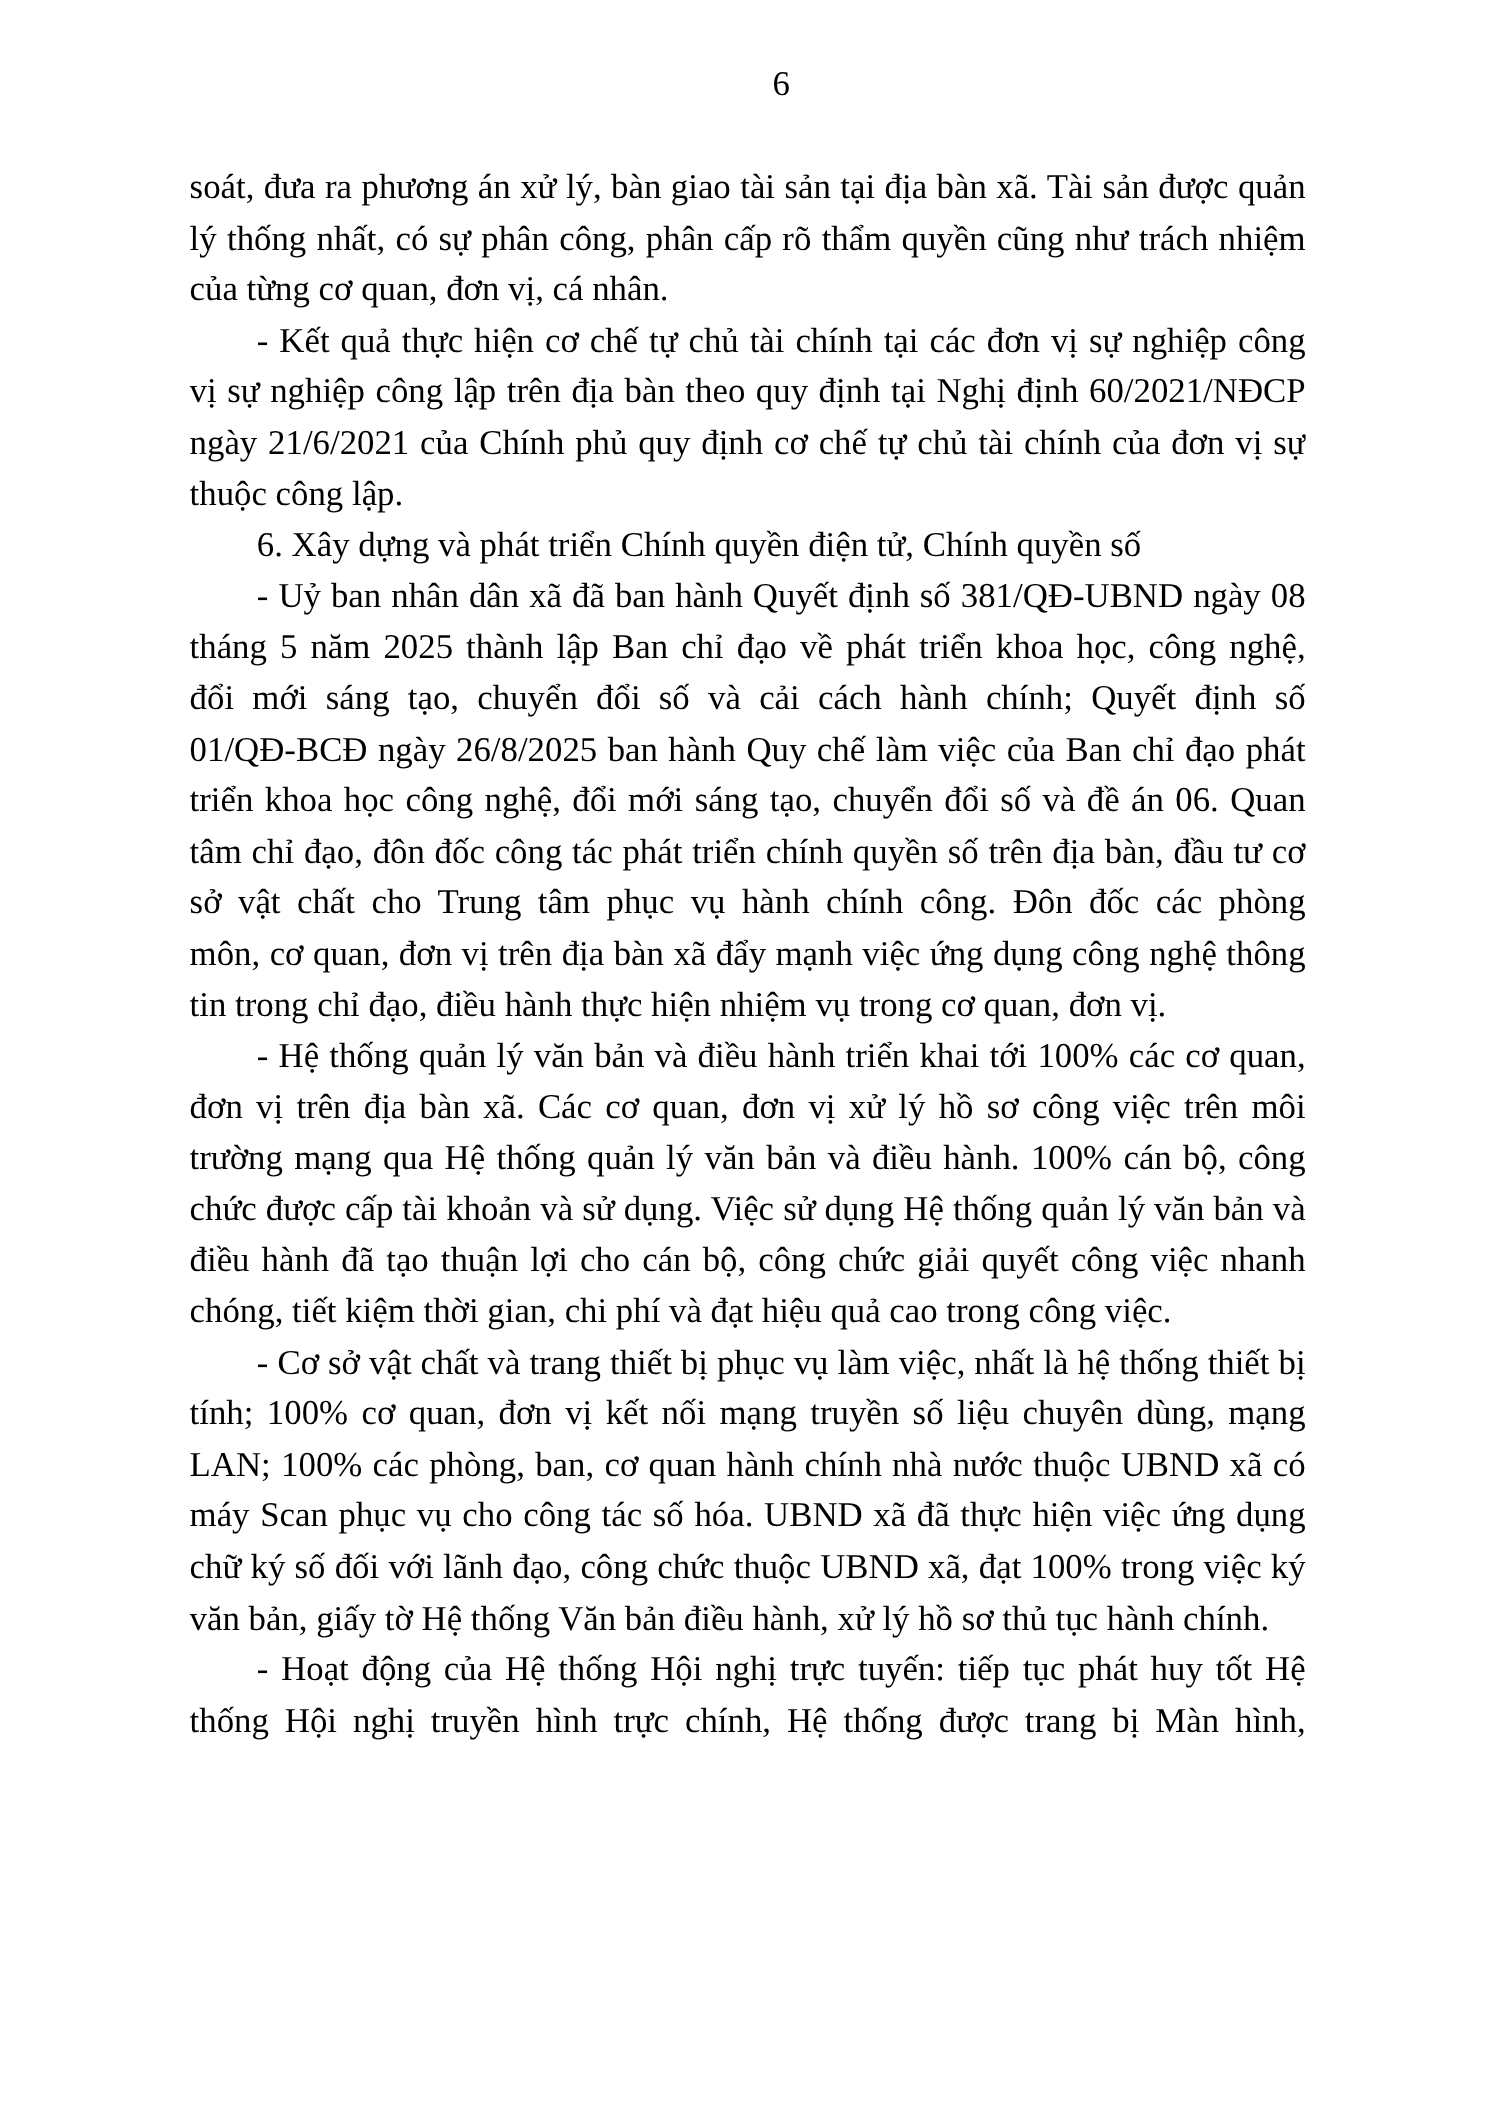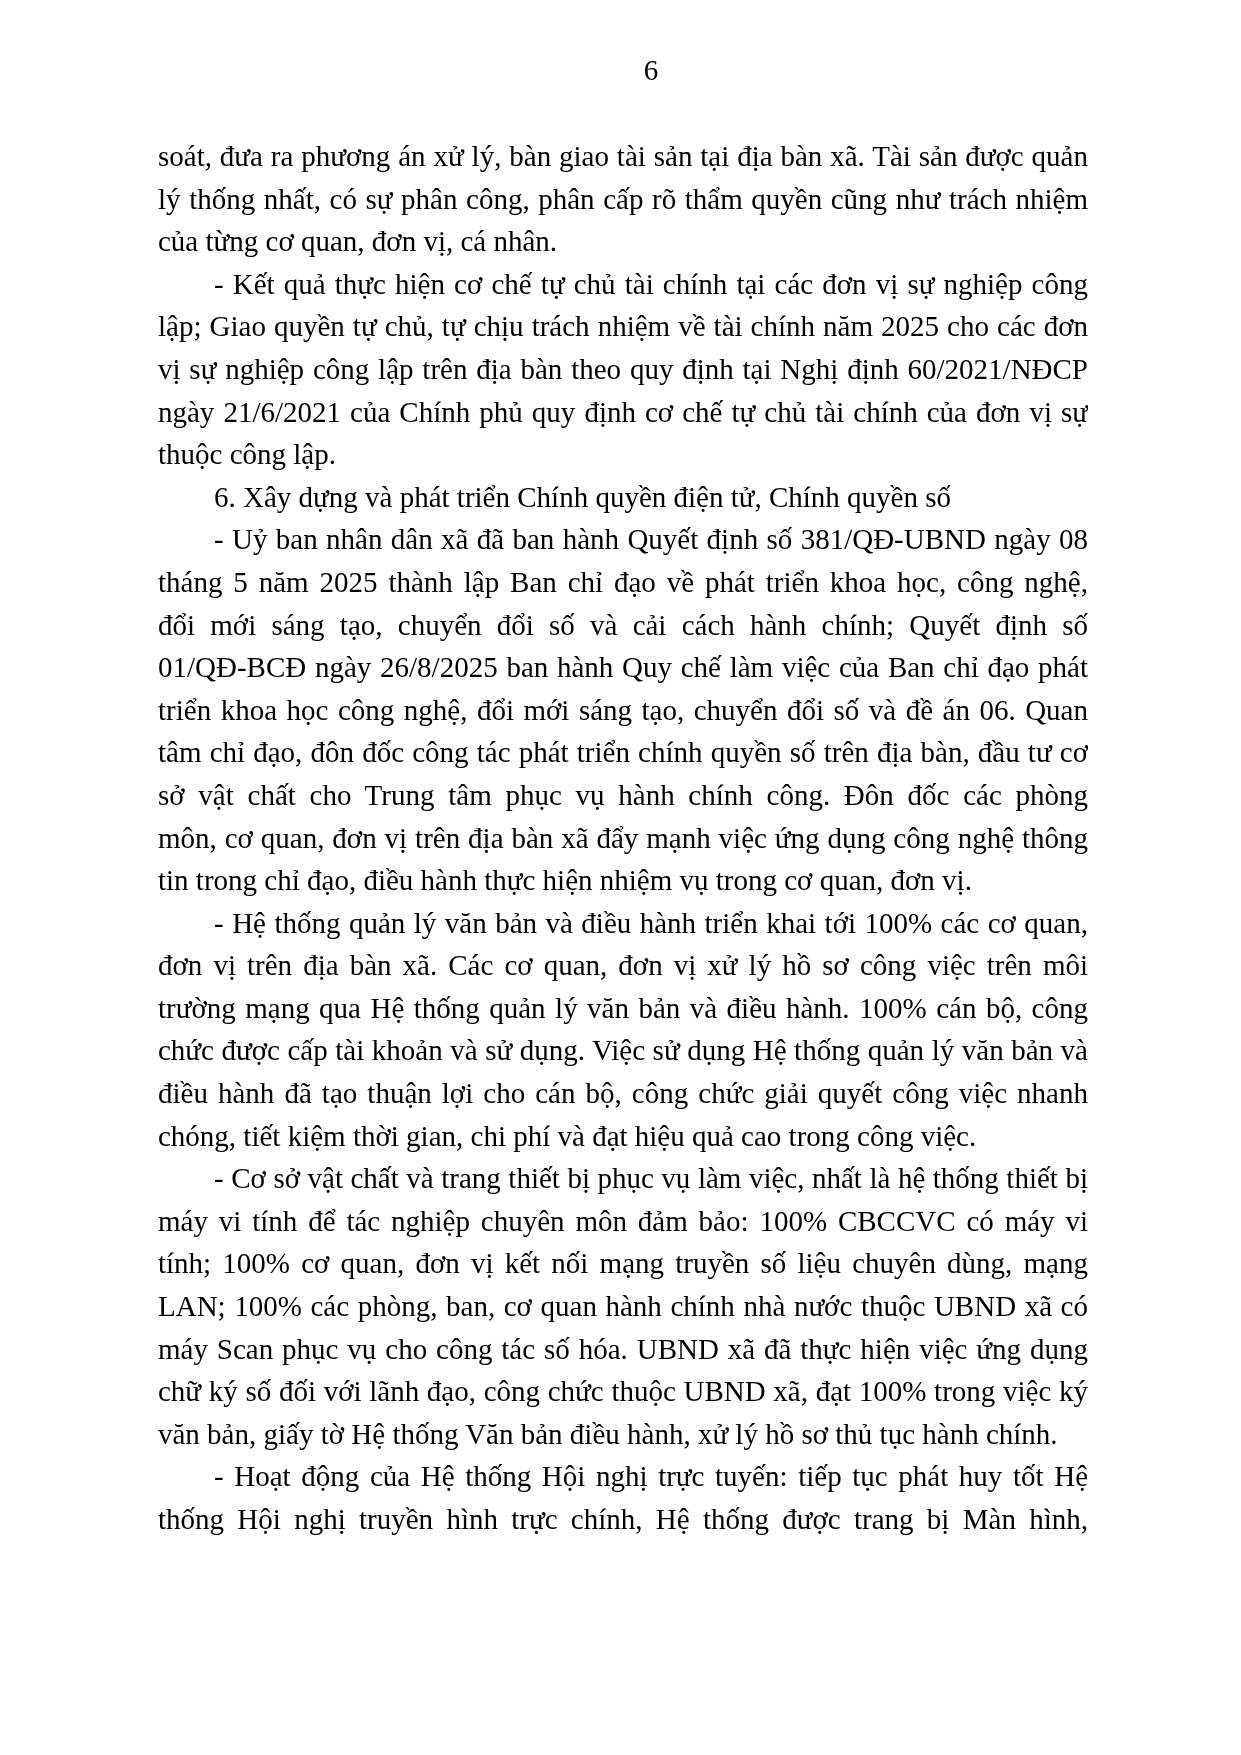--- a/index.html
+++ b/index.html
@@ -55,21 +55,20 @@
 <div class="page">
   <div class="page-number">6</div>
   <div class="doc-body">
       <div class="para body">
         <div class="line">soát, đưa ra phương án xử lý, bàn giao tài sản tại địa bàn xã. Tài sản được quản</div>
         <div class="line">lý thống nhất, có sự phân công, phân cấp rõ thẩm quyền cũng như trách nhiệm</div>
         <div class="line last">của từng cơ quan, đơn vị, cá nhân.</div>
       </div>
       <div class="para body">
         <div class="line indent">- Kết quả thực hiện cơ chế tự chủ tài chính tại các đơn vị sự nghiệp công</div>
-        <div class="line">lập; Giao quyền tự chủ, tự chịu trách nhiệm về tài chính năm 2025 cho các đơn</div>
         <div class="line">vị sự nghiệp công lập trên địa bàn theo quy định tại Nghị định 60/2021/NĐCP</div>
         <div class="line">ngày 21/6/2021 của Chính phủ quy định cơ chế tự chủ tài chính của đơn vị sự</div>
         <div class="line last">thuộc công lập.</div>
       </div>
       <div class="para heading">
         <div class="line indent last">6. Xây dựng và phát triển Chính quyền điện tử, Chính quyền số</div>
       </div>
       <div class="para body">
         <div class="line indent">- Uỷ ban nhân dân xã đã ban hành Quyết định số 381/QĐ-UBND ngày 08</div>
         <div class="line">tháng 5 năm 2025 thành lập Ban chỉ đạo về phát triển khoa học, công nghệ,</div>
@@ -84,21 +83,20 @@
       <div class="para body">
         <div class="line indent">- Hệ thống quản lý văn bản và điều hành triển khai tới 100% các cơ quan,</div>
         <div class="line">đơn vị trên địa bàn xã. Các cơ quan, đơn vị xử lý hồ sơ công việc trên môi</div>
         <div class="line">trường mạng qua Hệ thống quản lý văn bản và điều hành. 100% cán bộ, công</div>
         <div class="line">chức được cấp tài khoản và sử dụng. Việc sử dụng Hệ thống quản lý văn bản và</div>
         <div class="line">điều hành đã tạo thuận lợi cho cán bộ, công chức giải quyết công việc nhanh</div>
         <div class="line last">chóng, tiết kiệm thời gian, chi phí và đạt hiệu quả cao trong công việc.</div>
       </div>
       <div class="para body">
         <div class="line indent">- Cơ sở vật chất và trang thiết bị phục vụ làm việc, nhất là hệ thống thiết bị</div>
-        <div class="line">máy vi tính để tác nghiệp chuyên môn đảm bảo: 100% CBCCVC có máy vi</div>
         <div class="line">tính; 100% cơ quan, đơn vị kết nối mạng truyền số liệu chuyên dùng, mạng</div>
         <div class="line">LAN; 100% các phòng, ban, cơ quan hành chính nhà nước thuộc UBND xã có</div>
         <div class="line">máy Scan phục vụ cho công tác số hóa. UBND xã đã thực hiện việc ứng dụng</div>
         <div class="line">chữ ký số đối với lãnh đạo, công chức thuộc UBND xã, đạt 100% trong việc ký</div>
         <div class="line last">văn bản, giấy tờ Hệ thống Văn bản điều hành, xử lý hồ sơ thủ tục hành chính.</div>
       </div>
       <div class="para body">
         <div class="line indent">- Hoạt động của Hệ thống Hội nghị trực tuyến: tiếp tục phát huy tốt Hệ</div>
         <div class="line">thống Hội nghị truyền hình trực chính, Hệ thống được trang bị Màn hình, camera,</div>
       </div>

